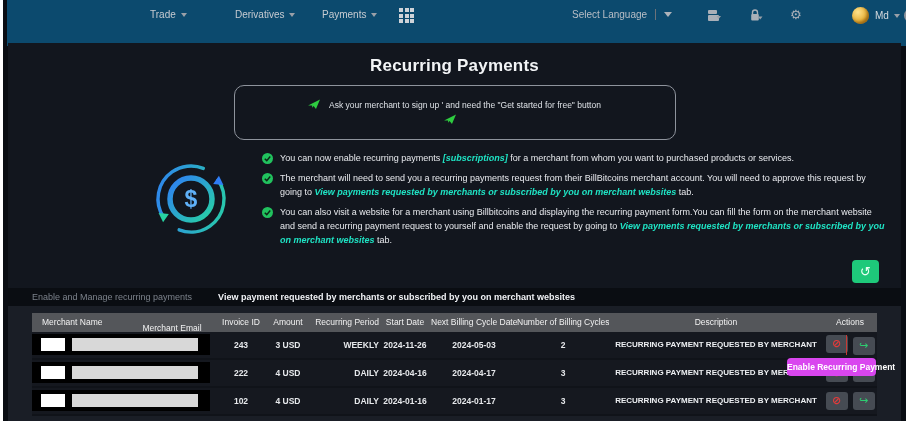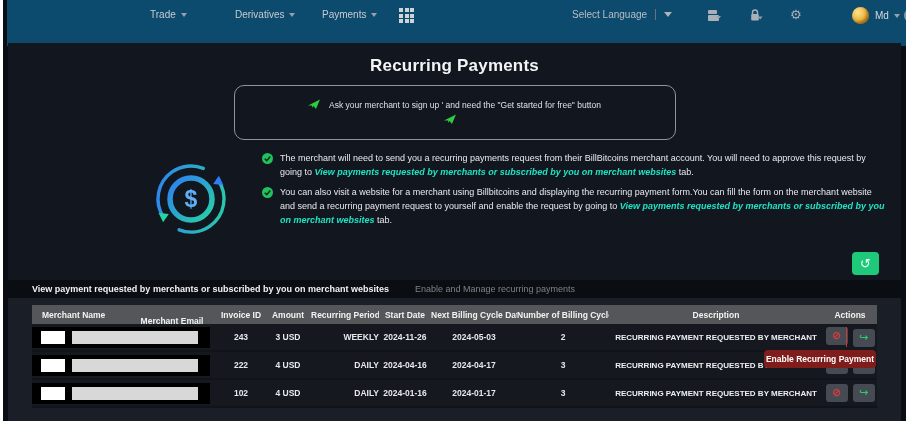--- a/index.html
+++ b/index.html
@@ -41,42 +41,42 @@
   .refresh-row { height:26px; margin-top:6px; padding-right:22px; text-align:right; }
   .refresh-btn { display:inline-block; width:27px; height:23px; background:#1ec97a; border:none; border-radius:4px; color:#eafff4; font-size:13px; line-height:21px; text-align:center; cursor:pointer; font-family:"DejaVu Sans", sans-serif; }
 
   .tabstrip { margin-top:2px; height:18px; background:#0a0d12; display:flex; align-items:center; padding-left:24px; }
   .tab { font-size:9px; margin-right:26px; white-space:nowrap; cursor:pointer; }
   .tab.inactive { color:#7c828b; }
   .tab.active { color:#f0f2f5; font-weight:bold; }
 
   
   .table-wrap { flex:1; background:#1a1e26; padding:7px 24px 0; position:relative; }
-  .thead { display:flex; align-items:center; background:#54565a; height:19px; color:#f2f2f2; font-size:8.5px; font-weight:bold; }
+  .thead { display:flex; align-items:center; background:#54565a; height:19px; color:#f2f2f2; font-size:8.5px; font-weight:normal; }
   .trow { display:flex; align-items:center; height:28px; background:#15181f; border-bottom:2px solid #101319; }
   .cell { text-align:center; overflow:hidden; white-space:nowrap; }
   .c0 { width:95px; text-align:left; padding-left:10px; }
   .c1 { width:90px;margin-top:12px; }
   .c2 { width:48px; } .c3 { width:46px; } .c4 { width:68px;text-align:right; } .c5 { width:52px; }
   .c6 { width:86px; } .c7 { width:92px; }
   .c8 { flex:1; min-width:0; }
   .c9 { width:54px; }
   .c-merged { width:185px; display:flex; align-items:center; }
   .redact { display:flex; align-items:center; width:178px; height:21px; background:#000; }
   .redact .wbox { width:24px; height:13px; background:#fff; margin-left:9px; flex-shrink:0; }
   .redact .gbar { flex:1; height:13px; background:#d8d8d8; margin:0 12px 0 7px; }
   .val { font-size:8.5px; font-weight:600; color:#e6e8eb; }
   .desc { font-size:8px; font-weight:bold; color:#edeff2; }
   .actions { display:flex; justify-content:center; gap:5px; }
   .abtn { width:22px; height:18px; background:#464b53; border:none; border-radius:3px; font-size:11px; line-height:16px; cursor:pointer; font-family:"DejaVu Sans", sans-serif; }
   .abtn.rej { color:#e23b3b; font-weight:bold; }
   .abtn.fwd { color:#2ecc71; }
   .btn-rel { position:relative; display:inline-block; }
   .red-outline { position:absolute; left:-7px; top:-6px; width:35px; height:31px; border:1px solid #c73a34; pointer-events:none; z-index:4; }
-  .tooltip { position:absolute; top:52px; right:25px; width:112px; height:18px; background:#7f1d1d; border-radius:4px; color:#ffffff; font-size:8.5px; font-weight:bold; text-align:center; line-height:18px; z-index:6; white-space:nowrap; }
+  .tooltip { position:absolute; top:52px; right:25px; width:89px; height:18px; background:#d946ef; border-radius:4px; color:#ffffff; font-size:8.5px; font-weight:bold; text-align:center; line-height:18px; z-index:6; white-space:nowrap; }
 </style>
 </head>
 <body>
 
 <div class="frame">
   <div class="app">
 
     <div class="navbar">
       <span class="nav-item" style="left:143px"><span>Trade</span><span class="caret"></span></span>
       <span class="nav-item" style="left:228px"><span>Derivatives</span><span class="caret"></span></span>
@@ -144,39 +144,46 @@
             <text x="43" y="51" text-anchor="middle" font-size="23" font-weight="bold" fill="#5fb0f7" font-family="Liberation Sans, sans-serif">$</text>
           </svg>
         </div>
 
         <div class="bullets">
           <div class="bullet">
             <svg width="11" height="11" viewBox="0 0 12 12">
                 <circle cx="6" cy="6" r="6" fill="#21c25e"></circle>
                 <polyline points="3,6.2 5.2,8.3 9,3.8" fill="none" stroke="#0c2716" stroke-width="1.6"></polyline>
               </svg>
+            <span class="txt"><span>You can now enable recurring payments </span><span class="b-link">[subscriptions]</span><span> for a merchant from whom you want to purchased products or services.</span></span>
+          </div>
+          <div class="bullet">
+            <svg width="11" height="11" viewBox="0 0 12 12">
+                <circle cx="6" cy="6" r="6" fill="#21c25e"></circle>
+                <polyline points="3,6.2 5.2,8.3 9,3.8" fill="none" stroke="#0c2716" stroke-width="1.6"></polyline>
+              </svg>
             <span class="txt"><span>The merchant will need to send you a recurring payments request from their BillBitcoins merchant account. You will need to approve this request by going to </span><span class="b-link">View payments requested by merchants or subscribed by you on merchant websites</span><span> tab.</span></span>
           </div>
           <div class="bullet">
             <svg width="11" height="11" viewBox="0 0 12 12">
                 <circle cx="6" cy="6" r="6" fill="#21c25e"></circle>
                 <polyline points="3,6.2 5.2,8.3 9,3.8" fill="none" stroke="#0c2716" stroke-width="1.6"></polyline>
               </svg>
             <span class="txt"><span>You can also visit a website for a merchant using Billbitcoins and displaying the recurring payment form.You can fill the form on the merchant website and send a recurring payment request to yourself and enable the request by going to </span><span class="b-link">View payments requested by merchants or subscribed by you on merchant websites</span><span> tab.</span></span>
           </div>
         </div>
       </div>
 
       <div class="refresh-row">
         <button class="refresh-btn"><span>↺</span></button>
       </div>
 
       <div class="tabstrip">
+        <span class="tab inactive">Enable and Manage recurring payments</span>
         <span class="tab active">View payment requested by merchants or subscribed by you on merchant websites</span>
-        <span class="tab inactive">Enable and Manage recurring payments</span>
       </div>
 
       <div class="table-wrap">
         <div class="thead">
           <span class="cell c0">Merchant Name</span>
           <span class="cell c1">Merchant Email</span>
           <span class="cell c2">Invoice ID</span>
           <span class="cell c3">Amount</span>
           <span class="cell c4">Recurring Period</span>
           <span class="cell c5">Start Date</span>

